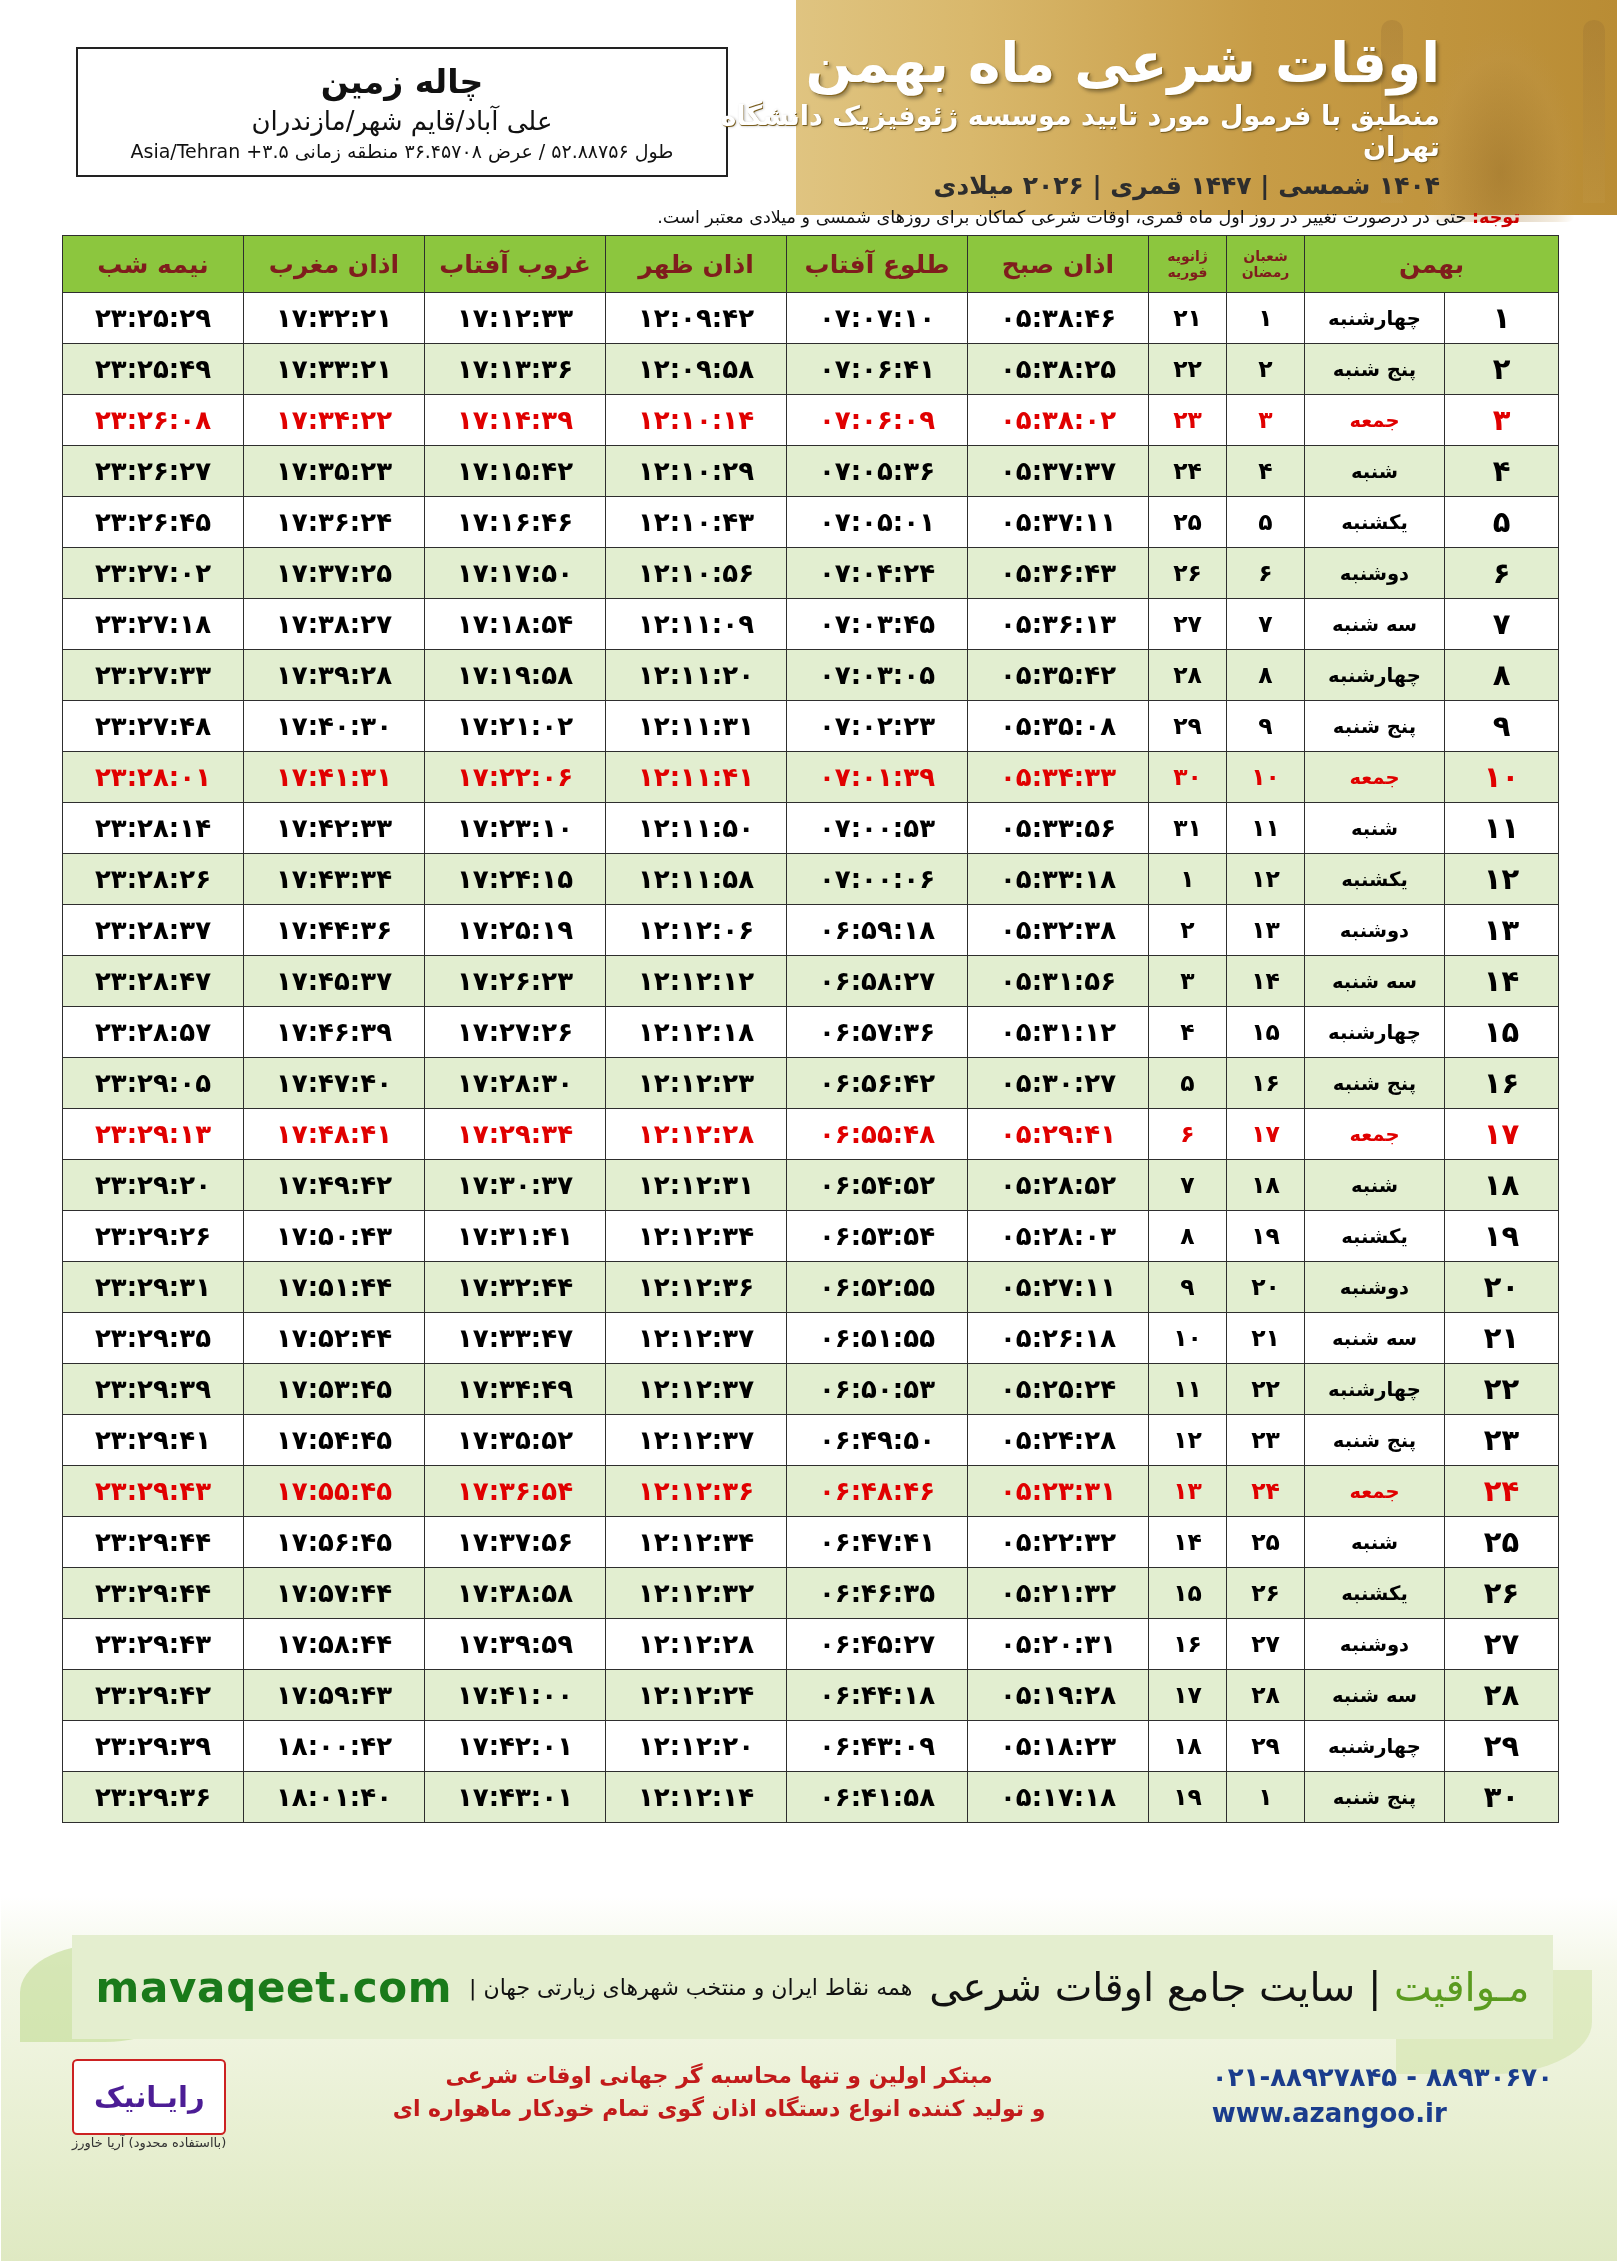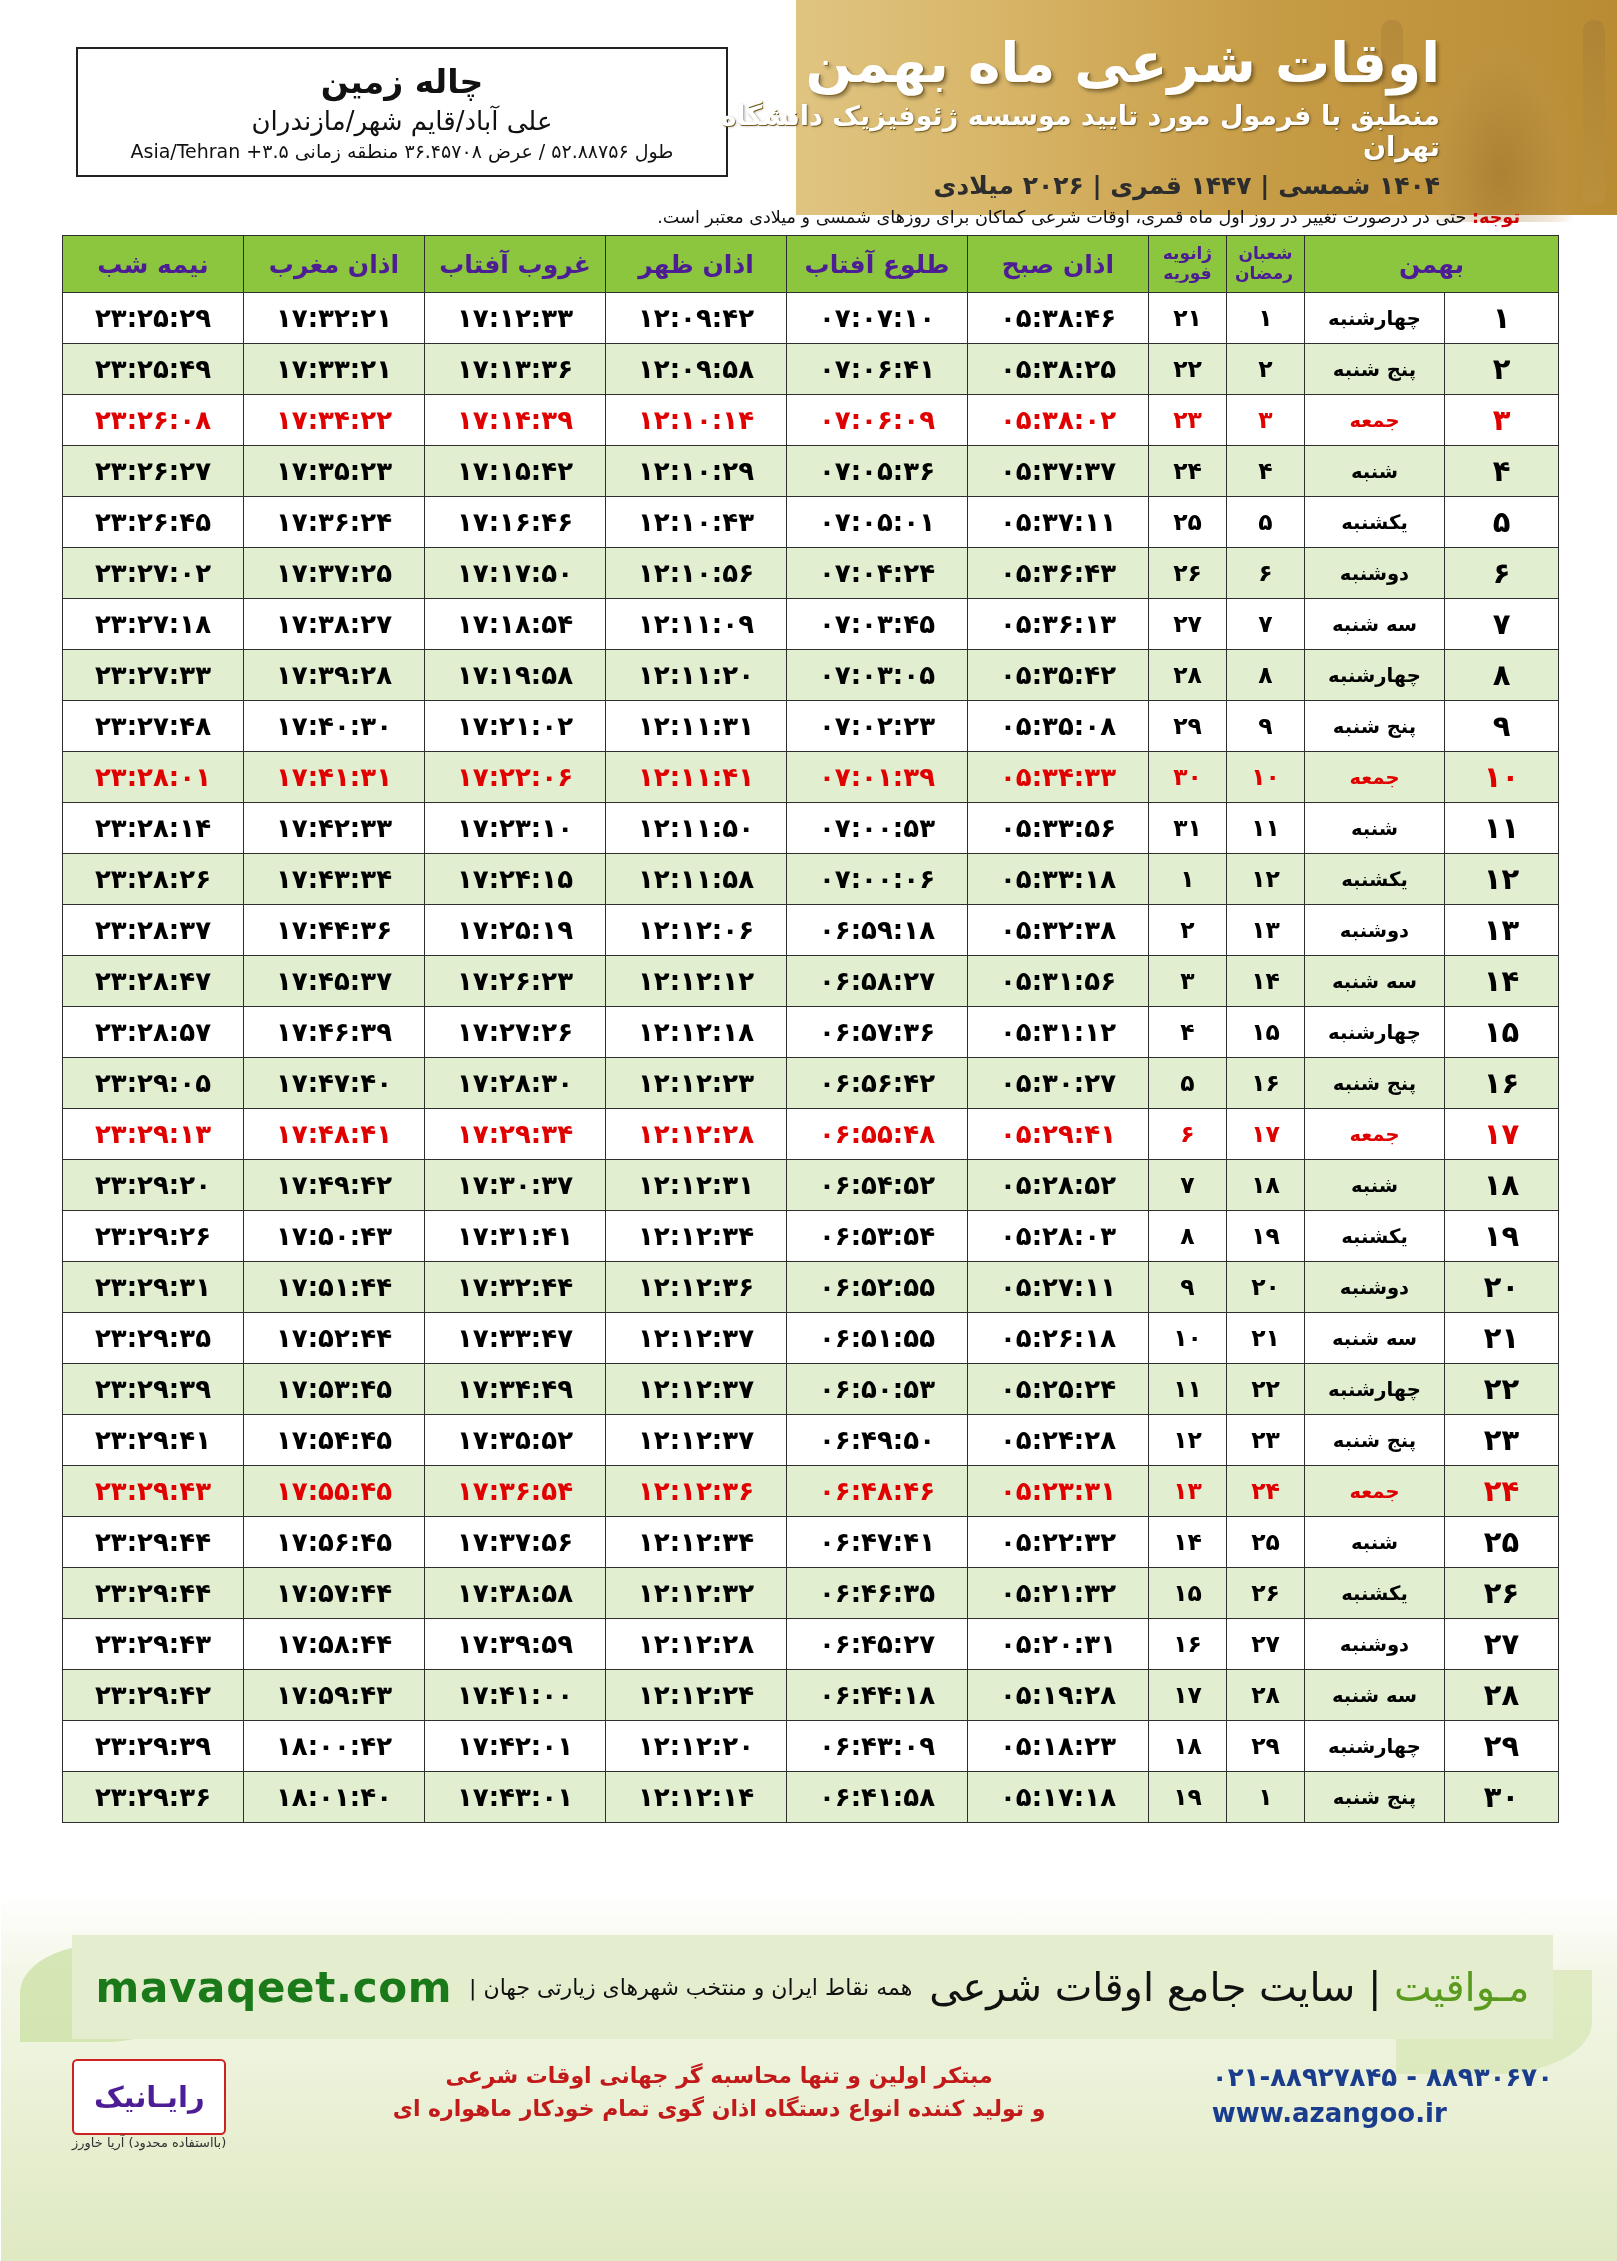--- a/index.html
+++ b/index.html
@@ -85,26 +85,26 @@
     direction:rtl;
   }
   table.cal th, table.cal td{
     border:1.3px solid #2e2e2e;
     text-align:center;
     font-weight:bold;
     box-sizing:border-box;
   }
   thead th{
     background:#8cc63e;
-    color:#4c1d95;
+    color:#7f1d1d;
     height:57px;
     font-size:25px;
     padding:0 11px;
   }
-  thead th.small{font-size:17px;line-height:1.15;margin-left:40px;}
+  thead th.small{font-size:14px;line-height:1.15;margin-left:40px;}
   tbody td{
     height:51px;
     font-size:26px;
     background:#ffffff;
   }
   tbody tr.alt td{background:#e2eed0;}
   td.col-bahman{font-size:29px;}
   td.col-day{font-size:19.6px;}
   td.col-sh{font-size:23.5px;}
   td.col-gr{font-size:23.5px;}

